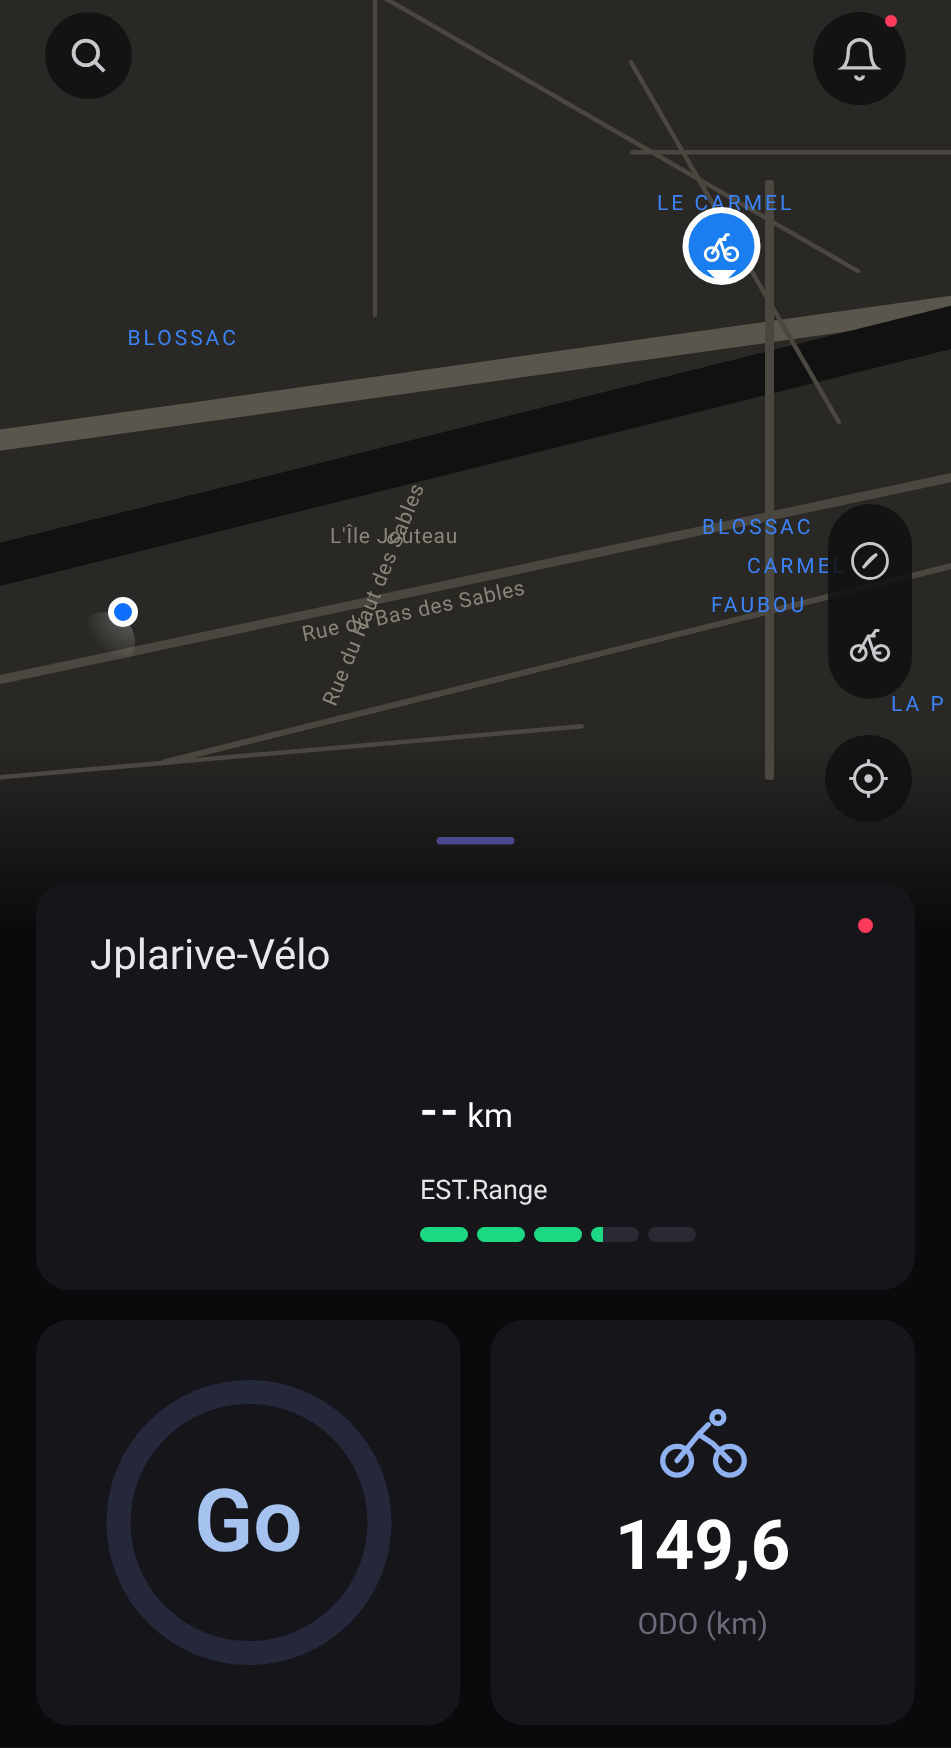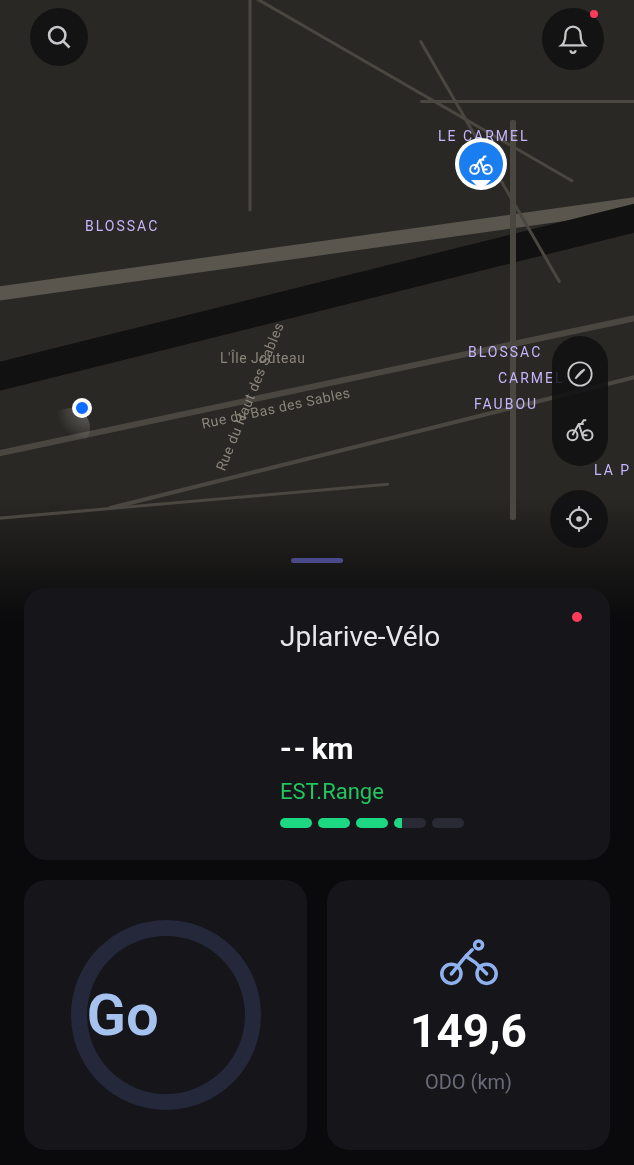--- a/index.html
+++ b/index.html
@@ -5,21 +5,21 @@
 *{margin:0;padding:0;box-sizing:border-box;font-family:-apple-system,BlinkMacSystemFont,'Segoe UI',Roboto,sans-serif}
 body{width:634px;height:1165px;background:#0a0a0c;overflow:hidden;position:relative}
 
 .map{position:absolute;top:0;left:0;right:0;height:620px;background:#2a2824}
 .map::before{content:'';position:absolute;inset:0;background:
   linear-gradient(to bottom,transparent 0%,transparent 80%,#0a0a0c 100%)}
 .road{position:absolute;background:#4a4640;border-radius:2px}
 .road-thick{height:14px;background:#5a564e}
 .road-thin{height:3px}
 
-.map-label{position:absolute;color:#c4b5fd;font-size:14px;letter-spacing:2px;font-weight:400}
+.map-label{position:absolute;color:#3b82f6;font-size:14px;letter-spacing:2px;font-weight:400}
 .map-label-sm{font-size:14px;letter-spacing:0.5px;color:#8a857a}
 
 .user-dot{position:absolute;width:20px;height:20px;border-radius:50%;background:#0d6efd;border:4px solid #fff;left:72px;top:398px}
 .user-beam{position:absolute;left:50px;top:408px;width:40px;height:40px;background:radial-gradient(circle at top right,rgba(255,255,255,0.3),transparent 60%);border-radius:50%}
 
 .bike-pin{position:absolute;left:455px;top:138px;width:52px;height:52px;background:#fff;border-radius:50%;display:flex;align-items:center;justify-content:center}
 .bike-pin::after{content:'';position:absolute;bottom:-10px;left:50%;transform:translateX(-50%);border:10px solid transparent;border-top-color:#fff}
 .bike-pin-inner{width:44px;height:44px;background:#1a7df0;border-radius:50%;display:flex;align-items:center;justify-content:center}
 
 .icon-btn{position:absolute;width:58px;height:58px;border-radius:50%;background:rgba(15,15,18,0.85);display:flex;align-items:center;justify-content:center;cursor:pointer}
@@ -29,34 +29,34 @@
 .locate-btn{right:26px;top:490px}
 
 .side-pill{position:absolute;right:26px;top:336px;width:56px;height:130px;border-radius:28px;background:rgba(15,15,18,0.85);display:flex;flex-direction:column;align-items:center;justify-content:space-around;padding:10px 0}
 .pill-icon{width:36px;height:36px;display:flex;align-items:center;justify-content:center;cursor:pointer}
 
 .drag-handle{position:absolute;top:558px;left:50%;transform:translateX(-50%);width:52px;height:5px;border-radius:3px;background:#4a4a8a}
 
 .cards{position:absolute;top:588px;left:0;right:0;bottom:0;padding:0 24px}
 .device-card{background:#15151a;border-radius:22px;padding:32px 36px;height:272px;position:relative;display:flex;flex-direction:column;justify-content:space-between}
 .status-dot{position:absolute;top:24px;right:28px;width:10px;height:10px;border-radius:50%;background:#ff3b5c}
-.device-name{color:#e8e8ec;font-size:28px;font-weight:400;margin-left:220px}
+.device-name{color:#e8e8ec;font-size:28px;font-weight:400;}
 .range-block{margin-left:220px}
 .range-val{color:#fff;font-size:32px;font-weight:600;display:flex;align-items:baseline;gap:4px}
 .range-dashes{letter-spacing:2px}
-.range-unit{font-size:30px;font-weight:700}
-.range-label{color:#22c55e;font-size:22px;margin-top:12px}
+.range-unit{font-size:22px;font-weight:400}
+.range-label{color:#e5e5e5;font-size:18px;margin-top:24px}
 .battery-bar{display:flex;gap:6px;margin-top:14px}
 .batt-seg{width:32px;height:10px;border-radius:5px;background:#2a2a35}
 .batt-seg.on{background:#1dd882}
 .batt-seg.half{background:linear-gradient(to right,#1dd882 25%,#2a2a35 25%)}
 
 .bottom-row{display:flex;gap:20px;margin-top:20px}
 .action-card{flex:1;background:#15151a;border-radius:22px;height:270px;display:flex;flex-direction:column;align-items:center;justify-content:center}
-.go-ring{width:190px;height:190px;border-radius:50%;border:16px solid #24283a;display:flex;align-items:center;justify-content:flex-start}
+.go-ring{width:190px;height:190px;border-radius:50%;border:16px solid #24283a;display:flex;align-items:center;justify-content:center}
 .go-text{color:#a6c3f0;font-size:58px;font-weight:600}
 .rider-icon{margin-bottom:18px}
 .odo-val{color:#fff;font-size:46px;font-weight:700}
 .odo-label{color:#6a6a78;font-size:20px;margin-top:12px}
 
 svg{display:block}
 </style>
 </head>
 <body>
 

